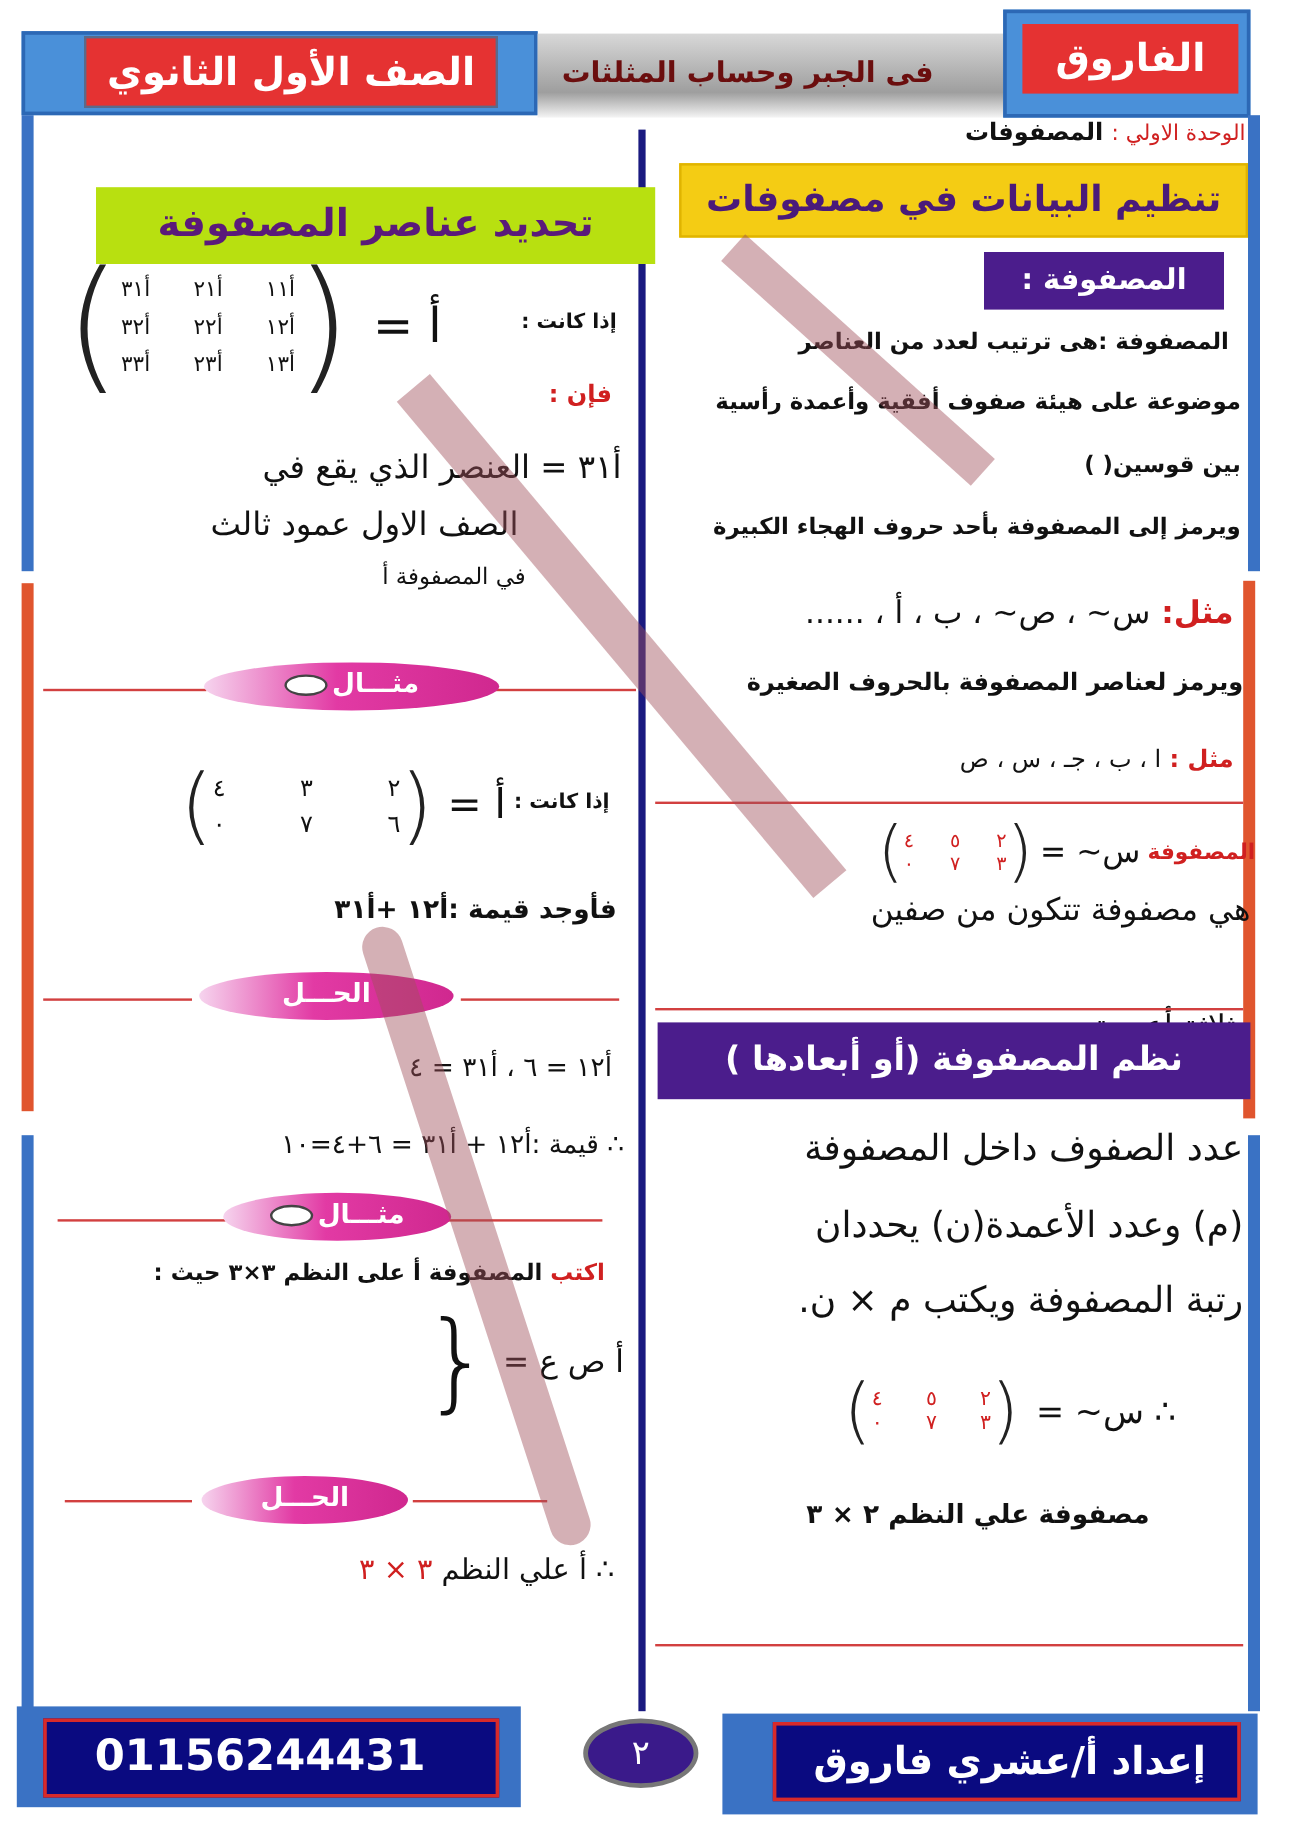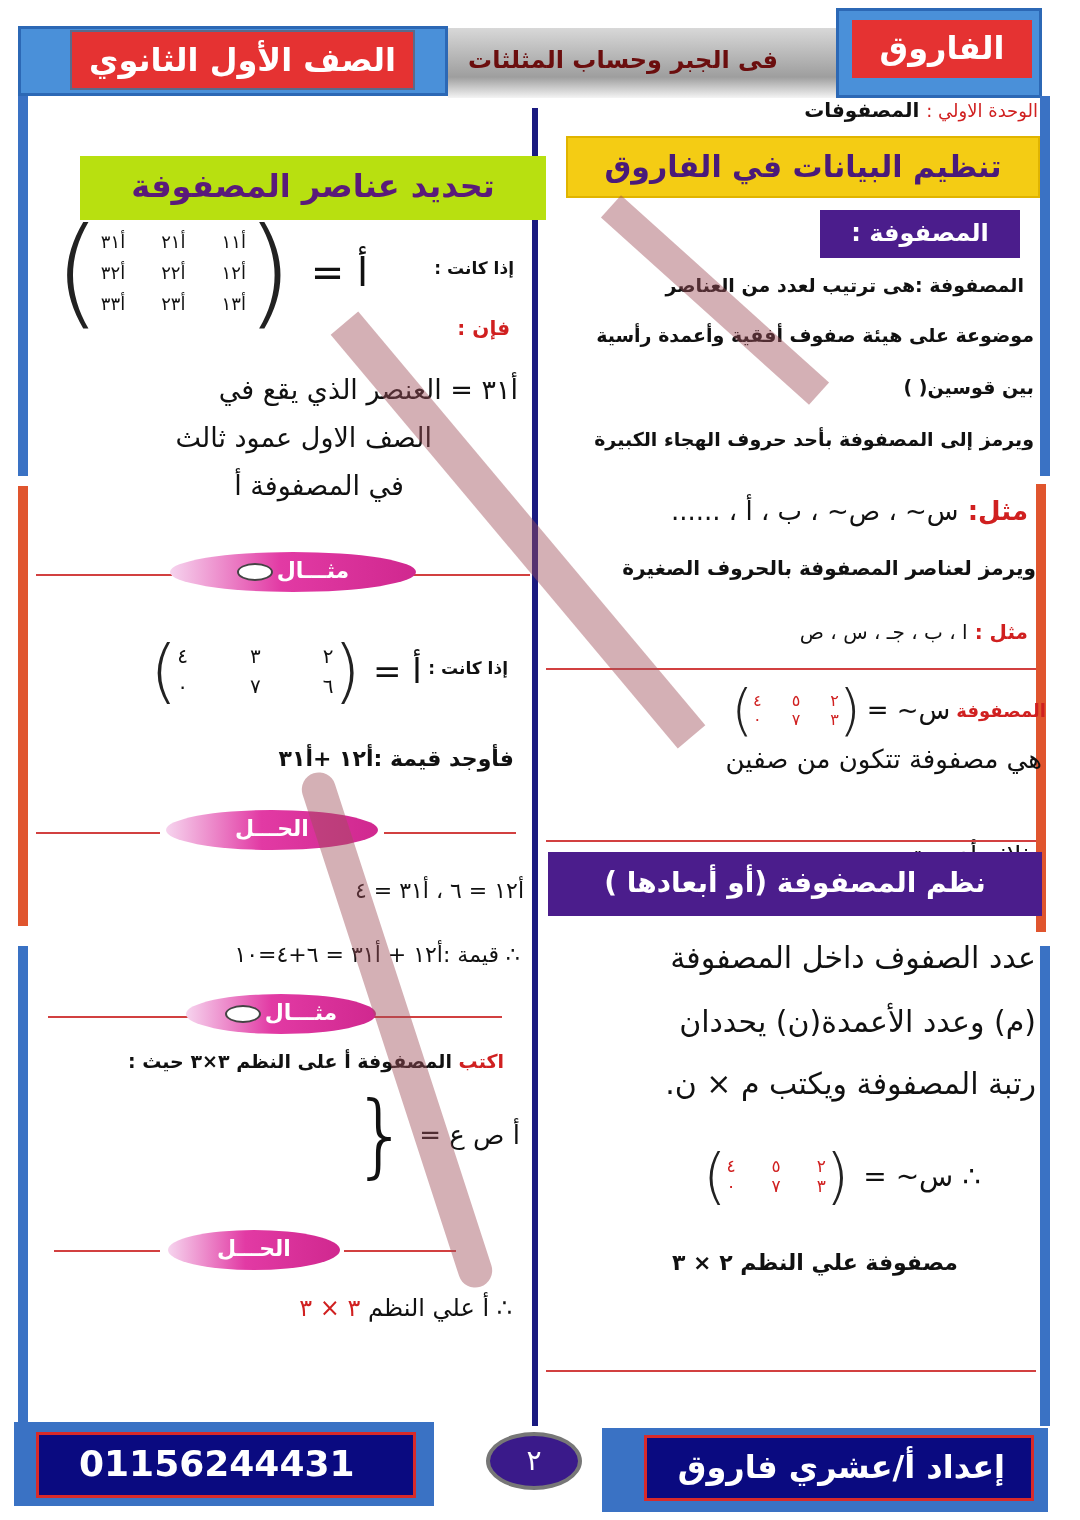--- a/index.html
+++ b/index.html
@@ -65,21 +65,21 @@
 <div class="abs border-blue" style="left:18px;top:946px;width:10px;height:480px;"></div>
 <div class="abs border-navy" style="left:532px;top:108px;width:6px;height:1318px;"></div>
 <div class="abs border-blue" style="left:1040px;top:96px;width:10px;height:380px;"></div>
 <div class="abs border-orange" style="left:1036px;top:484px;width:10px;height:448px;"></div>
 <div class="abs border-blue" style="left:1040px;top:946px;width:10px;height:480px;"></div>
 
 <div class="abs unit-line">
   <span class="lbl">الوحدة الاولي :</span>
   <span>المصفوفات</span>
 </div>
-<div class="abs yellow-title">تنظيم البيانات في الفاروق</div>
+<div class="abs yellow-title">تنظيم البيانات في مصفوفات</div>
 <div class="abs def-box">المصفوفة :</div>
 
 <div class="abs txt-r" style="top:274px;right:56px;">المصفوفة :هى ترتيب لعدد من العناصر</div>
 <div class="abs txt-r" style="top:324px;">موضوعة على هيئة صفوف أفقية وأعمدة رأسية</div>
 <div class="abs txt-r" style="top:376px;">بين قوسين(    )</div>
 <div class="abs txt-r" style="top:428px;">ويرمز إلى المصفوفة بأحد حروف الهجاء الكبيرة</div>
 
 <div class="abs txt-r" style="top:496px;right:52px;font-size:26px;">
   <span class="red">مثل:</span>
   <span style="font-weight:normal;">س~ ، ص~ ، ب ، أ ، ......</span>
@@ -151,21 +151,21 @@
       <span>أ٢٣</span>
       <span>أ١٣</span>
     </div>
     <span class="paren" style="font-size:120px;">)</span>
   </div>
   <span style="font-size:40px;direction:rtl;">أ =</span>
 </div>
 <div class="abs bold red" style="right:570px;top:316px;font-size:20px;">فإن :</div>
 <div class="abs ltxt" style="right:562px;top:374px;font-size:27px;">أ٣١ = العنصر الذي يقع في</div>
 <div class="abs ltxt" style="right:648px;top:422px;font-size:27px;">الصف الاول عمود ثالث</div>
-<div class="abs ltxt" style="right:676px;top:470px;font-size:27px;">في المصفوفة أ</div>
+<div class="abs ltxt" style="right:642px;top:470px;font-size:19px;">في المصفوفة أ</div>
 
 <div class="abs hline-red" style="left:36px;top:574px;width:136px;"></div>
 <div class="abs hline-red" style="left:410px;top:574px;width:120px;"></div>
 <div class="abs pill" style="left:170px;top:552px;width:246px;">
   <span>مثـــال</span><span class="ring"></span>
 </div>
 
 <div class="abs bold" style="right:572px;top:658px;font-size:17px;">إذا كانت :</div>
 <div class="abs" style="left:150px;top:636px;display:flex;align-items:center;gap:12px;direction:ltr;">
   <div class="matrix">
@@ -181,21 +181,21 @@
     <span class="paren" style="font-size:70px;">)</span>
   </div>
   <span style="font-size:34px;direction:rtl;">أ =</span>
 </div>
 <div class="abs ltxt bold" style="right:566px;top:746px;font-size:22px;">فأوجد قيمة :أ١٢ +أ٣١</div>
 
 <div class="abs hline-red" style="left:36px;top:832px;width:124px;"></div>
 <div class="abs hline-red" style="left:384px;top:832px;width:132px;"></div>
 <div class="abs pill" style="left:166px;top:810px;width:212px;">الحـــل</div>
 
-<div class="abs ltxt" style="right:556px;top:878px;font-size:22px;">أ١٢ = ٦ ، أ٣١ = ٤</div>
+<div class="abs ltxt" style="right:570px;top:878px;font-size:22px;">أ١٢ = ٦ ، أ٣١ = ٤</div>
 <div class="abs ltxt" style="right:560px;top:942px;font-size:22px;">∴ قيمة :أ١٢ + أ٣١ = ٦+٤=١٠</div>
 
 <div class="abs hline-red" style="left:48px;top:1016px;width:140px;"></div>
 <div class="abs hline-red" style="left:370px;top:1016px;width:132px;"></div>
 <div class="abs pill" style="left:186px;top:994px;width:190px;">
   <span>مثـــال</span><span class="ring"></span>
 </div>
 <div class="abs ltxt bold" style="right:576px;top:1050px;font-size:19px;margin-left:20px;">
   <span class="red">اكتب</span>
   <span>المصفوفة أ على النظم ٣×٣ حيث :</span>

